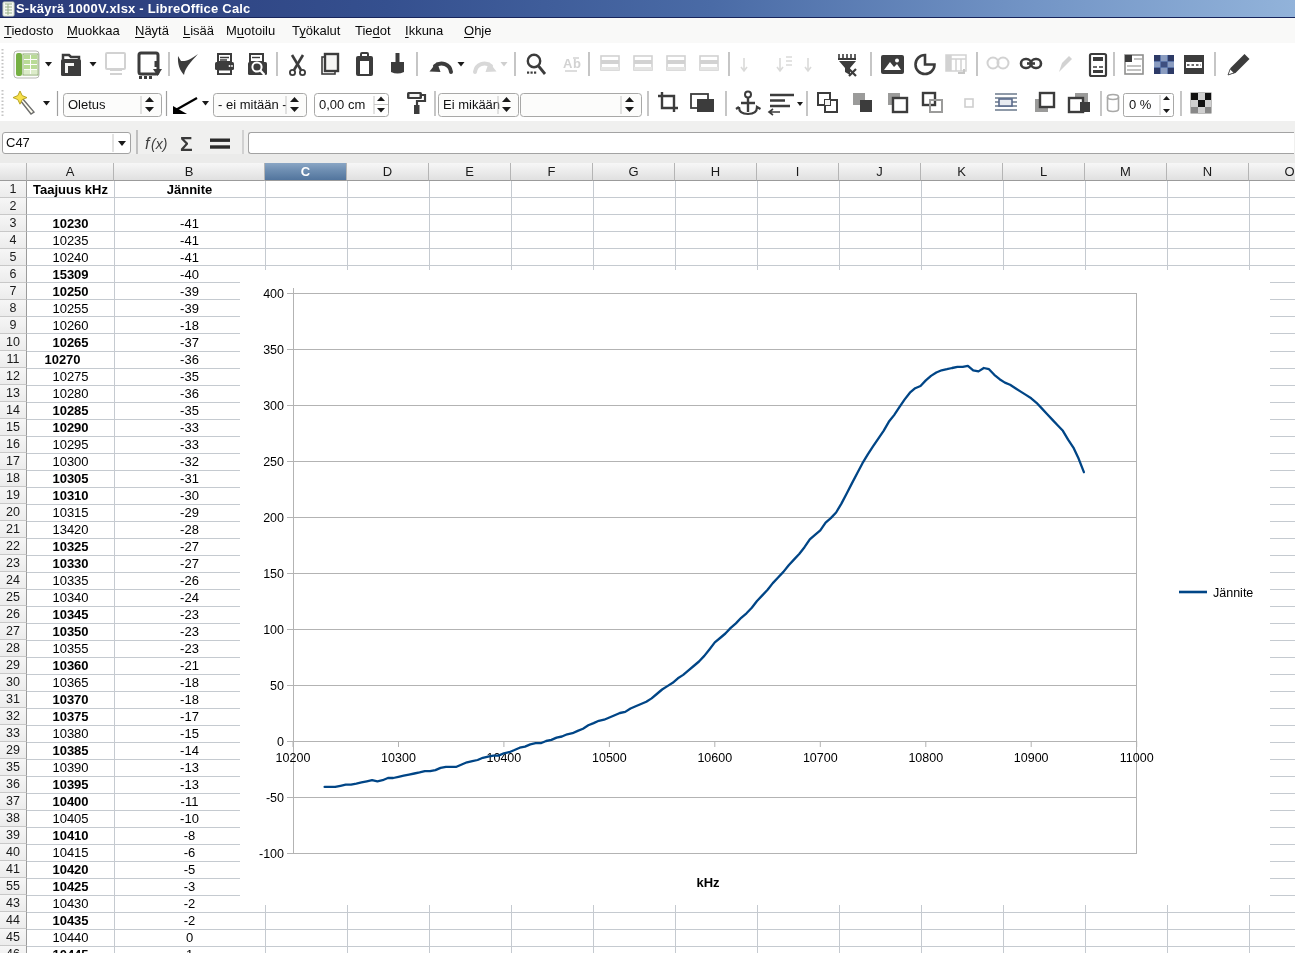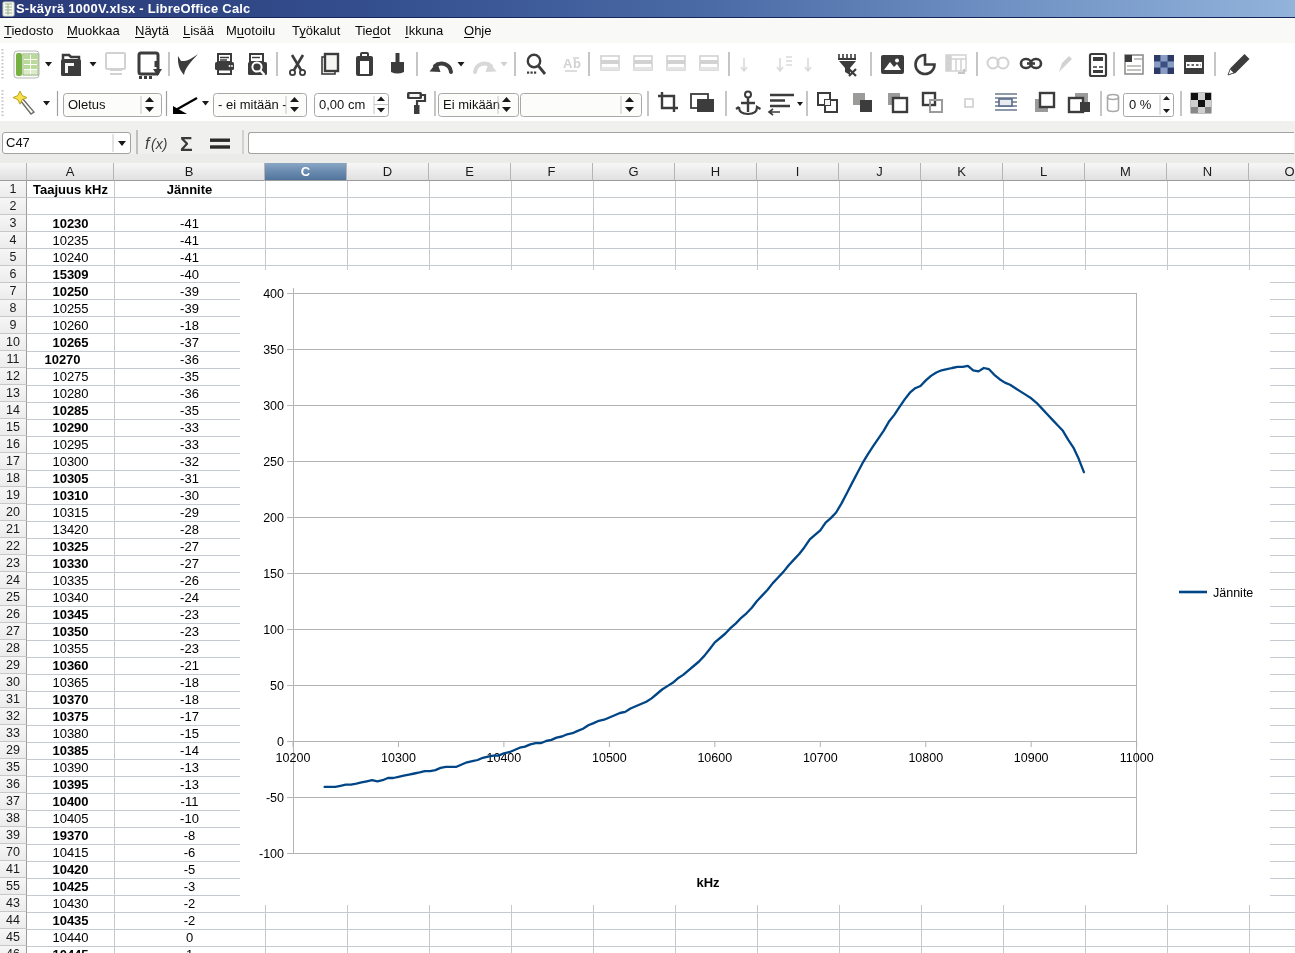--- a/index.html
+++ b/index.html
@@ -377,21 +377,21 @@
       <div class="rh" style="top:511px">30</div>
       <div class="rh" style="top:528px">31</div>
       <div class="rh" style="top:545px">32</div>
       <div class="rh" style="top:562px">33</div>
       <div class="rh" style="top:579px">29</div>
       <div class="rh" style="top:596px">35</div>
       <div class="rh" style="top:613px">36</div>
       <div class="rh" style="top:630px">37</div>
       <div class="rh" style="top:647px">38</div>
       <div class="rh" style="top:664px">39</div>
-      <div class="rh" style="top:681px">70</div>
+      <div class="rh" style="top:681px">40</div>
       <div class="rh" style="top:698px">41</div>
       <div class="rh" style="top:715px">55</div>
       <div class="rh" style="top:732px">43</div>
       <div class="rh" style="top:749px">44</div>
       <div class="rh" style="top:766px">45</div>
       <div class="rh" style="top:783px">46</div>
       <div id="cells">
         <div class="vl" style="left:87px"></div>
         <div class="vl" style="left:238px"></div>
         <div class="vl" style="left:320px"></div>
@@ -519,21 +519,21 @@
       <div class="ca b" style="left:27px;top:579px">10385</div>
       <div class="cb" style="left:114px;top:579px">-14</div>
       <div class="ca" style="left:27px;top:596px">10390</div>
       <div class="cb" style="left:114px;top:596px">-13</div>
       <div class="ca b" style="left:27px;top:613px">10395</div>
       <div class="cb" style="left:114px;top:613px">-13</div>
       <div class="ca b" style="left:27px;top:630px">10400</div>
       <div class="cb" style="left:114px;top:630px">-11</div>
       <div class="ca" style="left:27px;top:647px">10405</div>
       <div class="cb" style="left:114px;top:647px">-10</div>
-      <div class="ca b" style="left:27px;top:664px">19370</div>
+      <div class="ca b" style="left:27px;top:664px">10410</div>
       <div class="cb" style="left:114px;top:664px">-8</div>
       <div class="ca" style="left:27px;top:681px">10415</div>
       <div class="cb" style="left:114px;top:681px">-6</div>
       <div class="ca b" style="left:27px;top:698px">10420</div>
       <div class="cb" style="left:114px;top:698px">-5</div>
       <div class="ca b" style="left:27px;top:715px">10425</div>
       <div class="cb" style="left:114px;top:715px">-3</div>
       <div class="ca" style="left:27px;top:732px">10430</div>
       <div class="cb" style="left:114px;top:732px">-2</div>
       <div class="ca b" style="left:27px;top:749px">10435</div>

